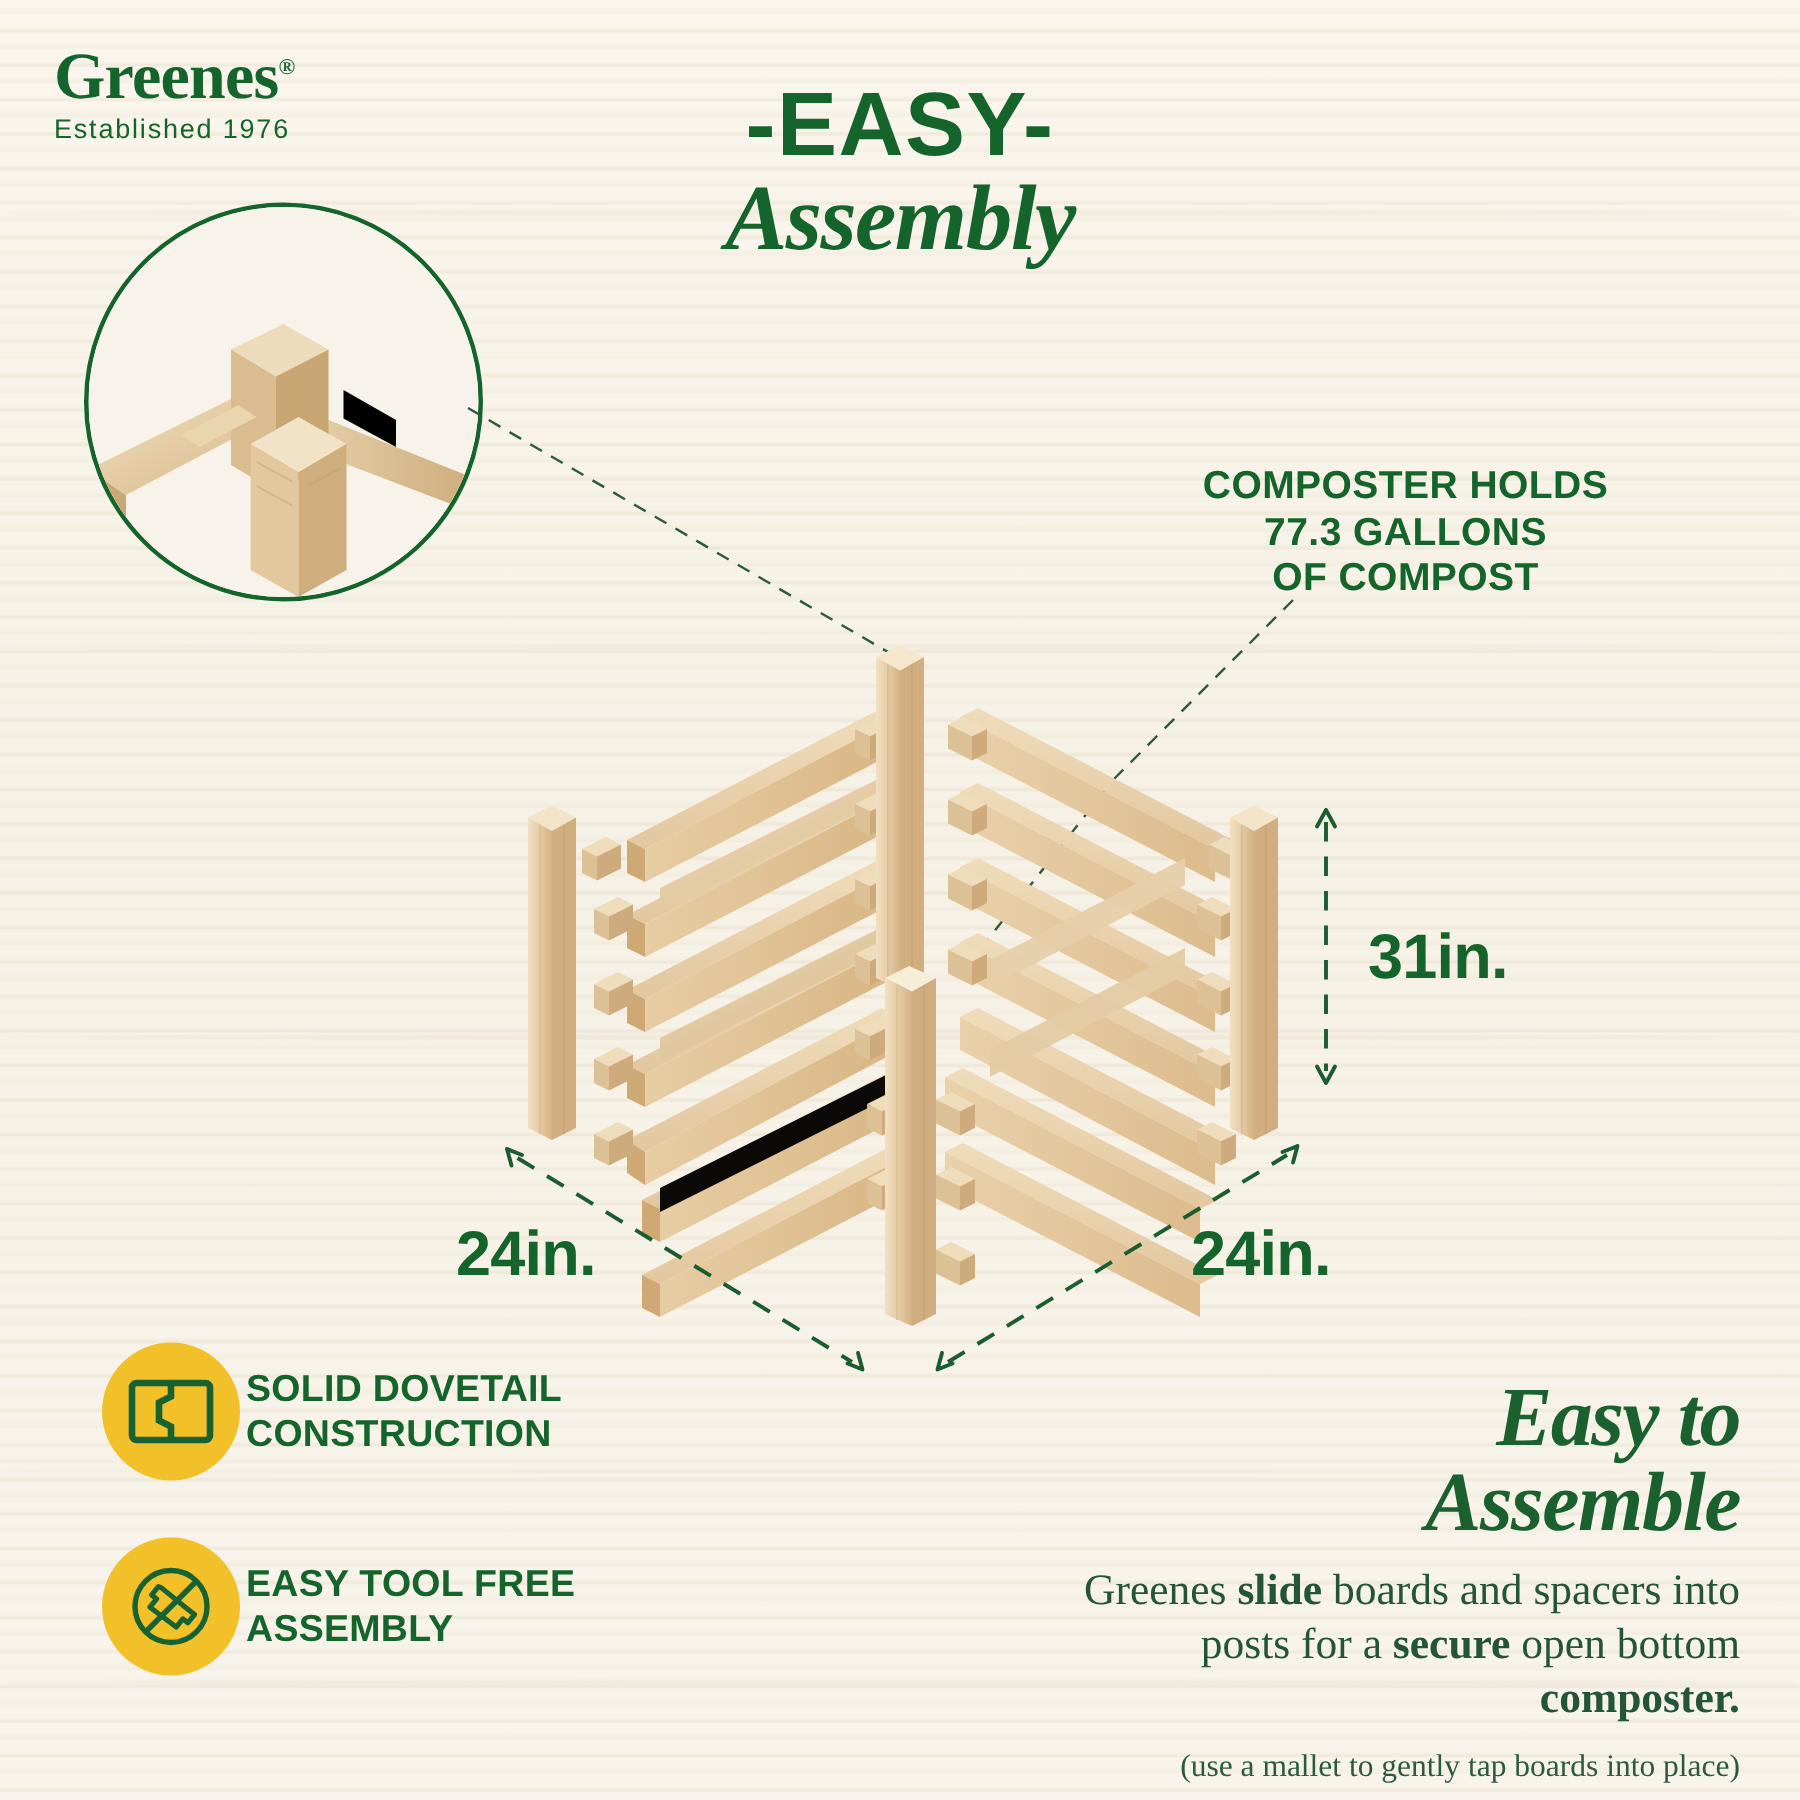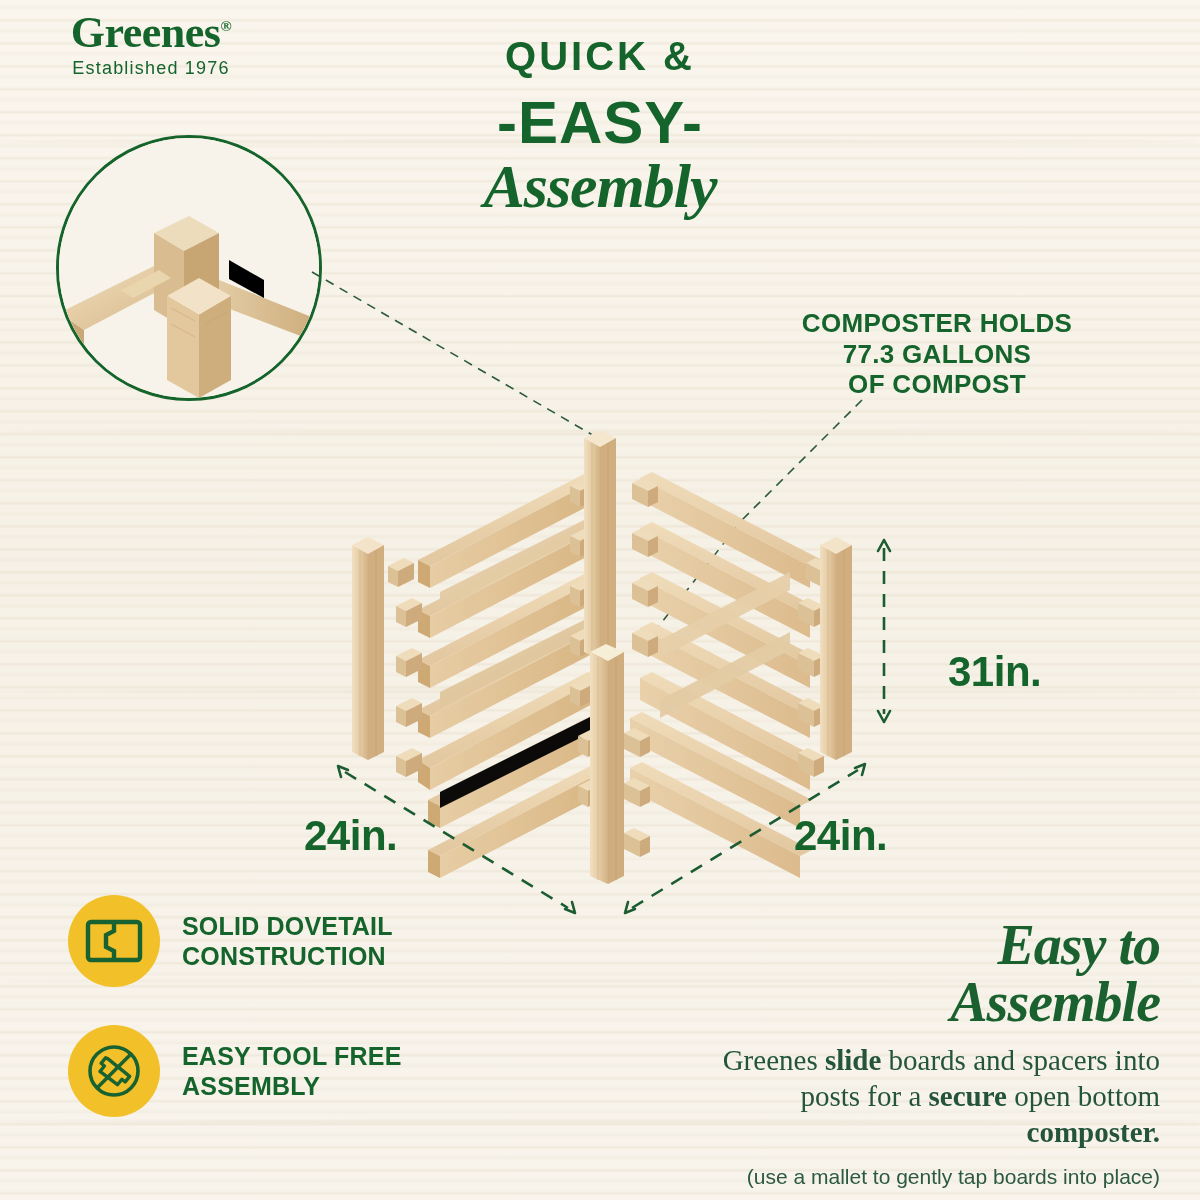--- a/index.html
+++ b/index.html
@@ -21,21 +21,21 @@
         rgba(226,216,196,.0) 17px,
         rgba(230,221,202,.22) 18px,
         rgba(230,221,202,.22) 19px,
         rgba(226,216,196,.0) 23px),
       linear-gradient(180deg,#faf6ee 0%,#f6f1e6 45%,#f8f4ec 100%);
     overflow:hidden;
   }
   .wood-streak{position:absolute;background:rgba(221,210,187,.35);border-radius:50%;filter:blur(1.2px);}
 
   
-  #logo{position:absolute;left:36px;top:12px;width:230px;text-align:center;}
+  #logo{position:absolute;left:36px;top:30px;width:230px;text-align:left;}
   #logo .brand{
     font-family:"Liberation Serif",serif;
     font-weight:bold;font-size:44px;line-height:.95;
     color:#15642c;letter-spacing:-.5px;position:relative;display:inline-block;
   }
   #logo .reg{font-size:15px;vertical-align:super;font-weight:bold;}
   #logo .est{
     font-family:Liberation Sans, sans-serif;font-size:18px;color:#15642c;
     letter-spacing:1.2px;margin-top:4px;
   }
@@ -55,42 +55,42 @@
   #inset .photo{position:absolute;inset:0;}
 
   
   #gallons-callout{position:absolute;left:772px;top:308px;width:330px;text-align:center;
     color:#15642c;font-size:26px;font-weight:bold;line-height:1.18;letter-spacing:.3px;}
 
   
   .dim-label{position:absolute;color:#15642c;font-weight:bold;font-size:42px;letter-spacing:-.5px;}
   #dim-left{left:304px;top:812px;}
   #dim-right{left:794px;top:812px;}
-  #dim-height{left:912px;top:648px;margin-left:36px;}
-
-  
-  .feature{position:absolute;display:flex;align-items:center;gap:22px;}
+  #dim-height{left:912px;top:614px;}
+
+  
+  .feature{position:absolute;display:flex;align-items:center;gap:4px;}
   #feature-dovetail{left:68px;top:895px;}
   #feature-tools{left:68px;top:1025px;}
   .badge{width:92px;height:92px;border-radius:50%;background:#f2c029;flex:0 0 auto;
     display:flex;align-items:center;justify-content:center;}
   .feature .label{color:#15642c;font-weight:bold;font-size:25px;line-height:1.2;letter-spacing:.2px;white-space:pre-line;}
 
   
   #easy-block{position:absolute;left:660px;top:917px;width:500px;text-align:right;color:#1d5632;}
   #easy-block .script{
     font-family:"Liberation Serif",serif;font-style:italic;font-weight:bold;
     font-size:56px;line-height:1.02;color:#1b6130;letter-spacing:-1px;
   }
   #easy-block .body{
     font-family:"Liberation Serif",serif;font-size:29px;line-height:1.24;margin-top:12px;color:#24543a;
   }
   #easy-block .body b{font-weight:bold;}
   #easy-block .note{
-    font-family:Liberation Sans, sans-serif;font-size:21px;margin-top:14px;color:#2c5a41;
+    font-family:Liberation Serif, serif;font-size:21px;margin-top:14px;color:#2c5a41;
   }
 
   #art{position:absolute;left:0;top:0;width:1200px;height:1200px;pointer-events:none;}
 </style>
 </head>
 <body>
 
 <div id="stage">
 
   <div class="wood-streak" style="left:0;top:140px;width:1200px;height:3px;"></div>
@@ -98,21 +98,20 @@
   <div class="wood-streak" style="left:0;top:690px;width:1200px;height:3px;"></div>
   <div class="wood-streak" style="left:0;top:980px;width:1200px;height:2px;"></div>
   <div class="wood-streak" style="left:0;top:1120px;width:1200px;height:3px;"></div>
 
   <div id="logo">
     <div class="brand"><span>Greenes</span><span class="reg">®</span></div>
     <div class="est">Established 1976</div>
   </div>
 
   <div id="headline">
-    <div class="l1">QUICK &amp;</div>
     <div class="l2">-EASY-</div>
     <div class="l3">Assembly</div>
   </div>
 
   <div id="inset">
     <svg class="photo" viewBox="0 0 260 260">
       <defs>
         <linearGradient id="wA" x1="0" y1="0" x2="1" y2="1">
           <stop offset="0%" stop-color="#f0ddbd"></stop>
             <stop offset="100%" stop-color="#d7b889"></stop>

